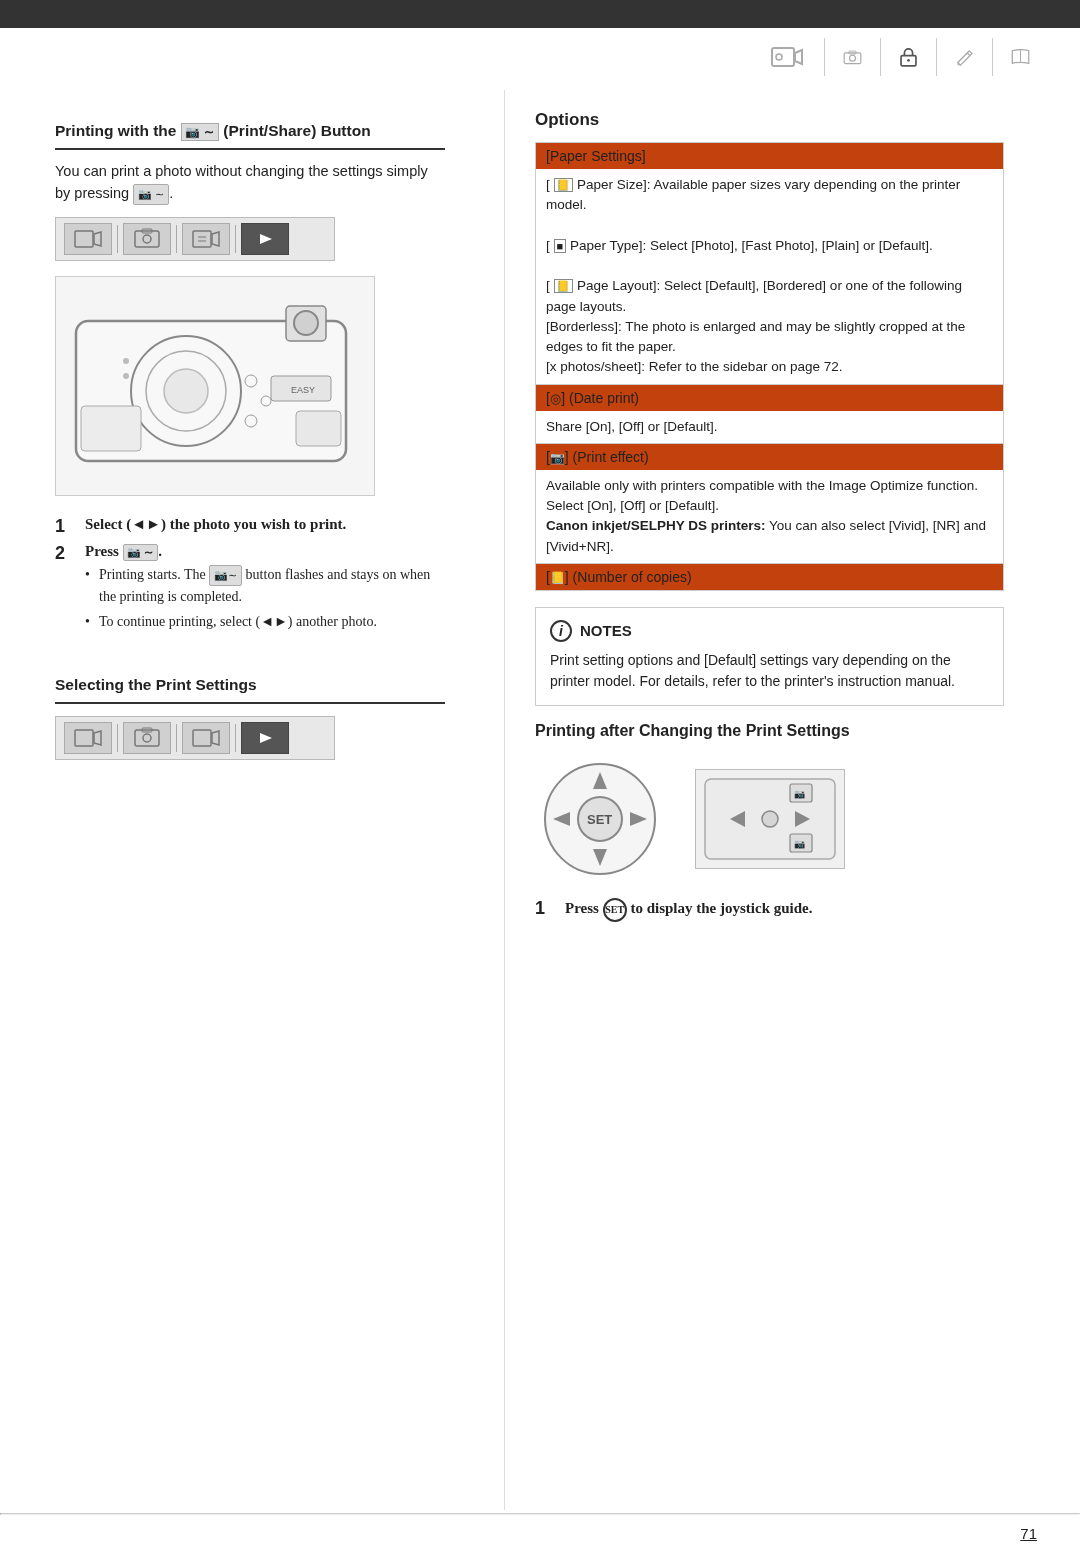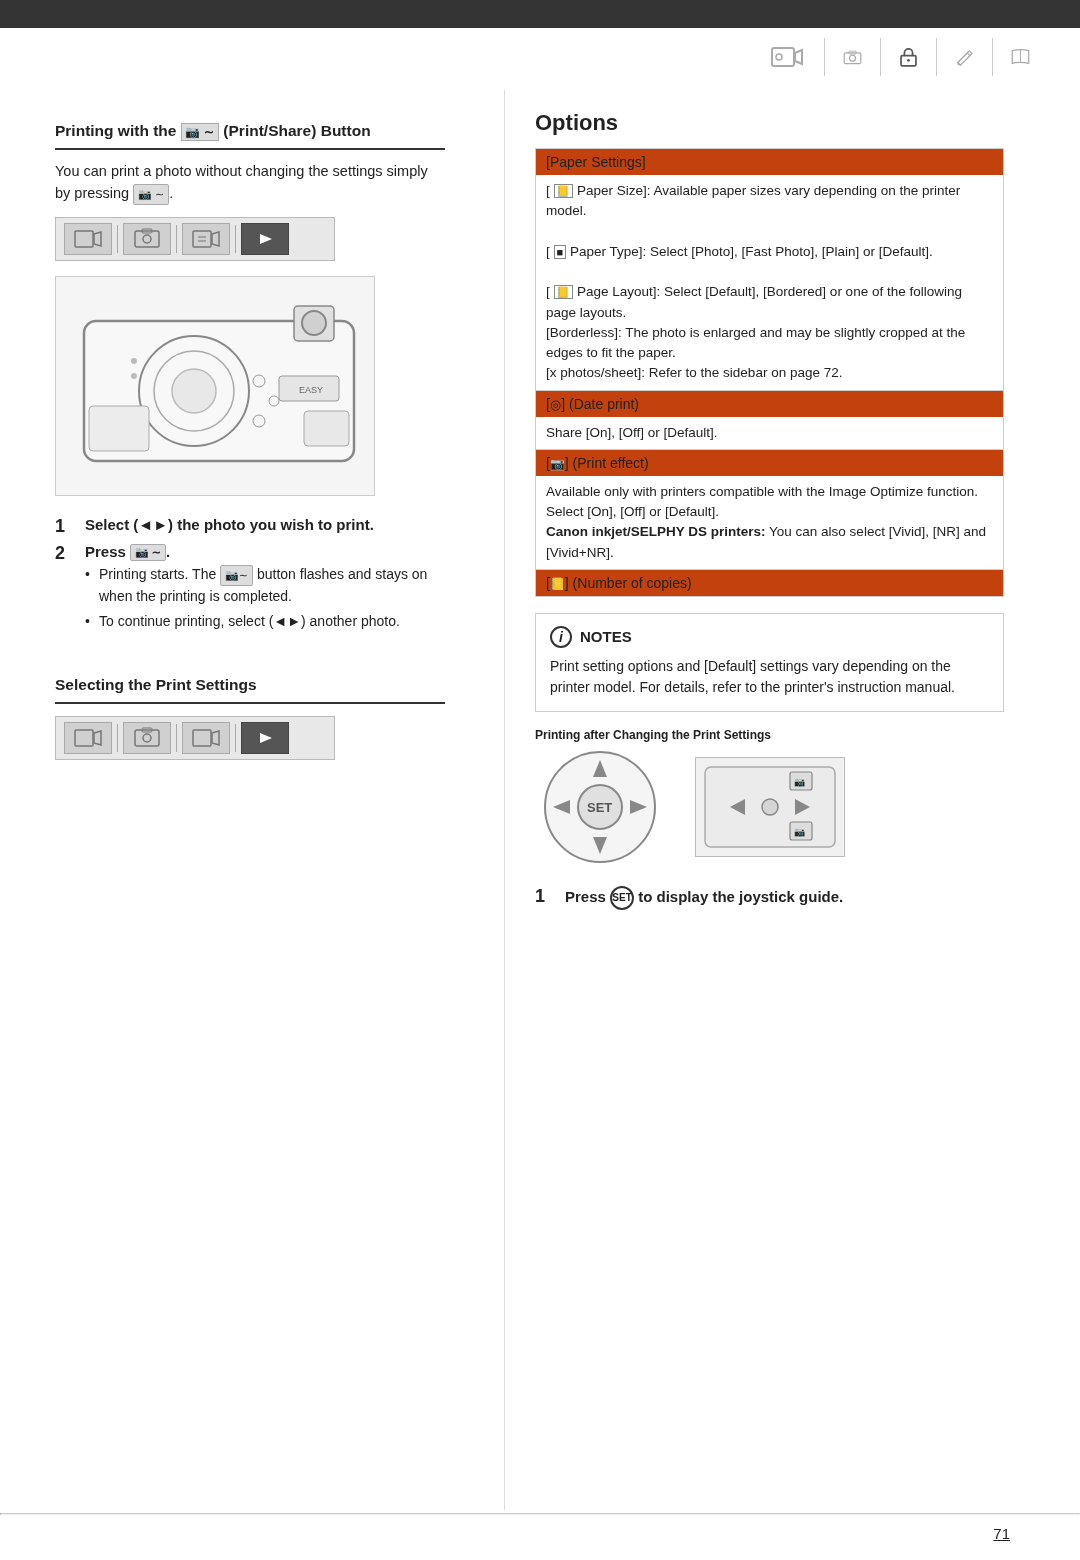--- a/index.html
+++ b/index.html
@@ -124,38 +124,39 @@
 
     
     .camera-illustration {
       margin: 15px 0 20px 0;
       width: 320px;
       height: 220px;
       border: 1px solid #ccc;
       background: #f5f5f5;
       display: flex;
       align-items: center;
-      justify-content: flex-end;
+      justify-content: flex-start;
       position: relative;
       overflow: hidden;
     }
 
     
     .step {
       display: flex;
       gap: 8px;
       margin-bottom: 6px;
     }
     .step-num {
       font-size: 18px;
       font-weight: bold;
       min-width: 22px;
     }
     .step-content {
       flex: 1;
+      font-family: Liberation Serif, serif;
     }
     .step-content .step-title {
       font-weight: bold;
       font-size: 15px;
       margin-bottom: 3px;
     }
     .bullet-list {
       list-style: none;
       padding: 0;
     }
@@ -184,21 +185,21 @@
     }
 
     
     .print-settings-section {
       margin-top: 28px;
       padding-top: 10px;
     }
 
     
     .options-title {
-      font-size: 22px;
+      font-size: 17px;
       font-weight: bold;
       margin-bottom: 12px;
     }
 
     .options-table {
       border: 1px solid #ccc;
       width: 100%;
       margin-bottom: 16px;
     }
     .options-row {
@@ -250,21 +251,22 @@
       font-style: italic;
     }
     .notes-body {
       font-size: 14px;
       line-height: 1.55;
     }
 
     
     .print-after-title {
       font-weight: bold;
-      font-size: 12px;
+      font-size: 16px;
+      margin-bottom: 14px;
     }
 
     .joystick-area {
       display: flex;
       gap: 30px;
       align-items: center;
       margin-bottom: 14px;
     }
 
     
@@ -288,21 +290,21 @@
     .bottom-step {
       display: flex;
       gap: 8px;
       margin-top: 6px;
     }
 
     
     .page-number {
       position: absolute;
       bottom: 18px;
-      right: 70px;
+      right: 43px;
       font-size: 15px;
       text-decoration: underline;
     }
 
     
     .bottom-divider {
       position: absolute;
       bottom: 45px;
       left: 0;
       right: 0;

